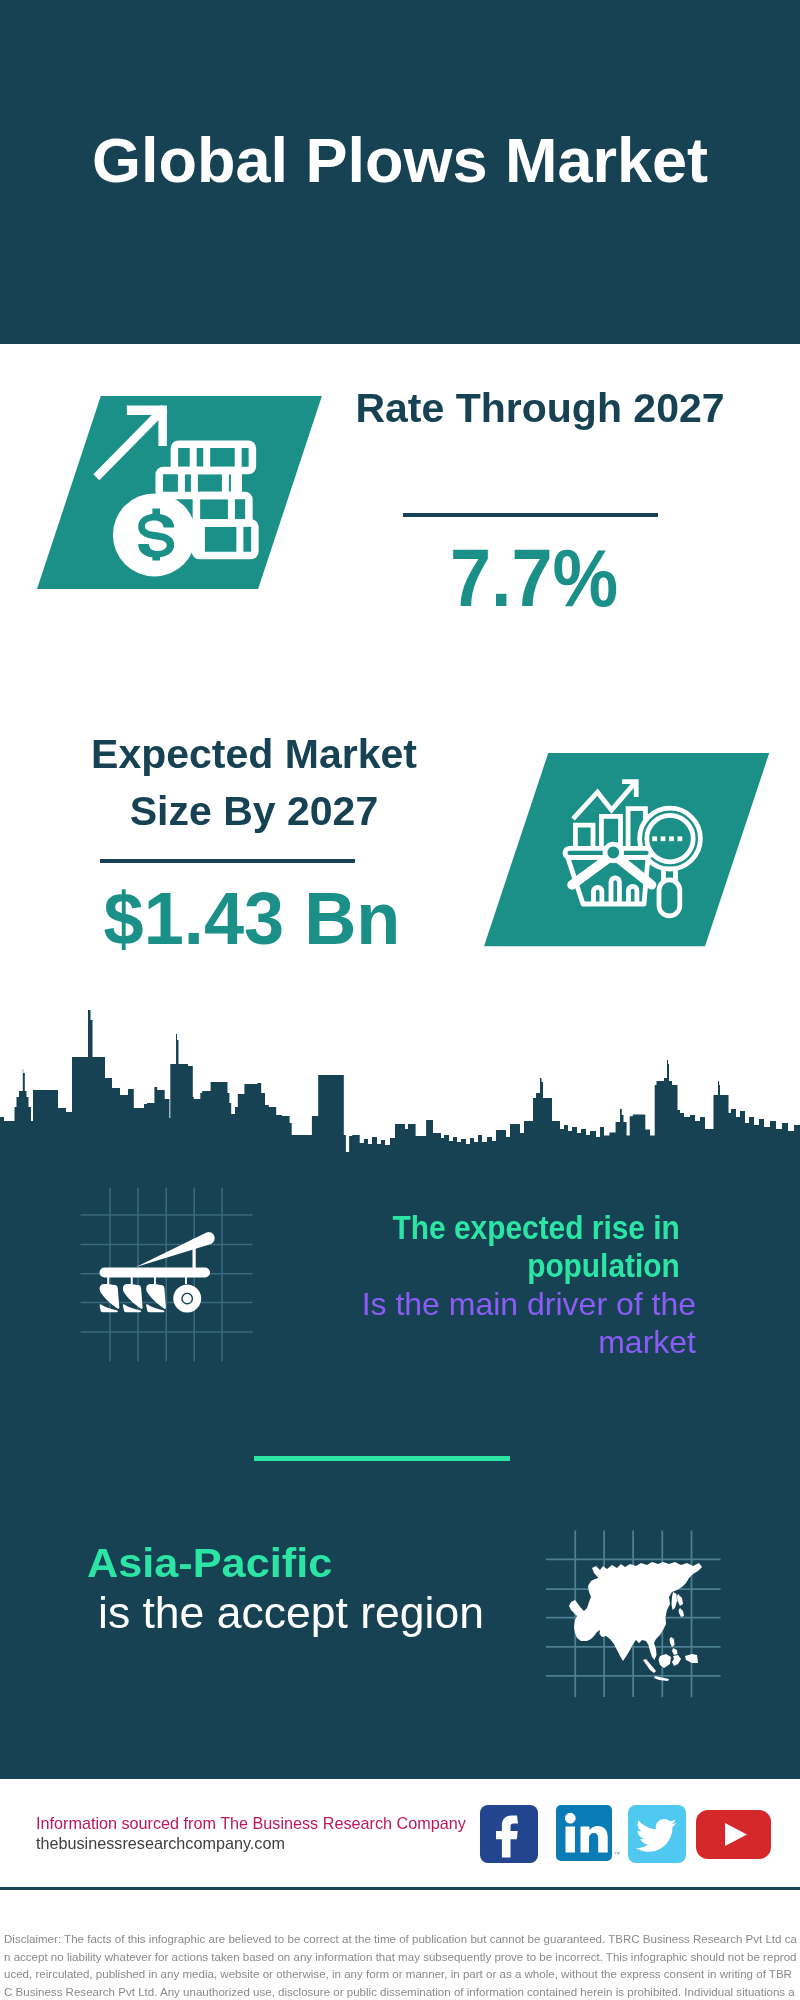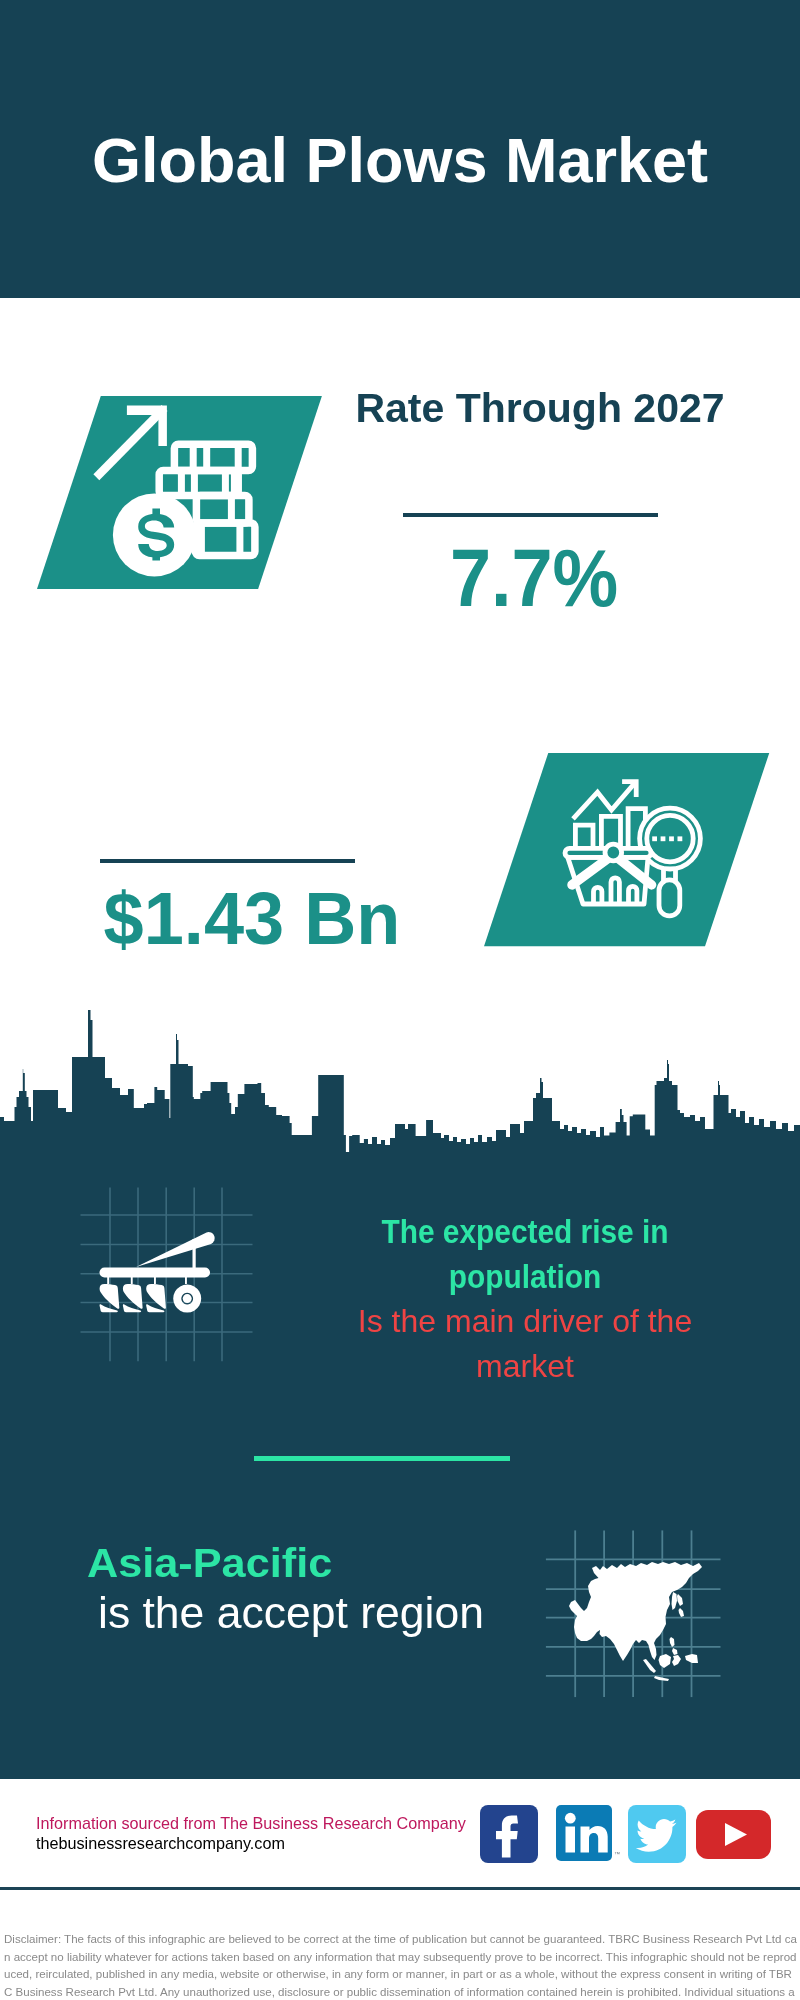--- a/index.html
+++ b/index.html
@@ -1,45 +1,45 @@
 <!DOCTYPE html>
 <html><head>
 <meta charset="utf-8">
 <style>
   html,body{margin:0;padding:0;}
   body{width:800px;height:2000px;background:#ffffff;font-family:"Liberation Sans",sans-serif;overflow:hidden;}
   .page{position:relative;width:800px;height:2000px;background:#fff;}
 
   
-  .hdr{position:absolute;left:0;top:0;width:800px;height:298px;background:#164254;text-decoration:underline;}
+  .hdr{position:absolute;left:0;top:0;width:800px;height:344px;background:#164254;text-decoration:underline;}
   .hdr-title{position:absolute;left:0;top:129px;width:800px;margin:0;text-align:center;color:#ffffff;font-size:63px;font-weight:bold;line-height:1;letter-spacing:0px;}
 
   
   .stat-head{position:absolute;text-align:center;color:#164254;font-size:41px;font-weight:bold;line-height:57px;}
   .stat-rule{position:absolute;background:#164254;height:4px;}
   .stat-val{position:absolute;text-align:center;color:#1b9088;font-size:82px;font-weight:bold;line-height:1;transform:scaleX(0.9);}
 
   .icon-growth{position:absolute;left:36.6px;top:396px;}
   .icon-market{position:absolute;left:483.75px;top:753px;}
 
   
   .dark{position:absolute;left:0;width:800px;background:#164254;}
   .skyline{position:absolute;left:0;width:800px;}
 
-  .drv-text{position:absolute;left:354px;top:1209px;width:342px;text-align:center;line-height:45px;}
+  .drv-text{position:absolute;left:354px;top:1209px;width:342px;text-align:right;line-height:38px;}
   .drv-hl{color:#2ce5a5;font-size:33px;font-weight:bold;transform:scaleX(0.905);}
-  .drv-l2{color:#ef4444;font-size:32px;font-weight:normal;}
+  .drv-l2{color:#8b5cf6;font-size:32px;font-weight:normal;}
   .icon-plow{position:absolute;left:78px;top:1185px;}
   .rgn-text{position:absolute;left:98px;top:1538px;width:400px;text-align:left;line-height:50px;}
   .rgn-hl{color:#2ce5a5;font-size:41px;font-weight:bold;transform:scaleX(1.055);}
   .rgn-l2{color:#ffffff;font-size:44.5px;font-weight:normal;}
   .green-rule{position:absolute;left:254px;top:1456px;width:256px;height:5px;background:#2ce5a5;}
   .icon-asia{position:absolute;left:544px;top:1528px;}
   .src-line1{position:absolute;left:36px;top:1813px;color:#be185d;font-size:16.2px;line-height:20.4px;}
-  .src-line2{position:absolute;left:36px;top:1833px;color:#000000;font-size:16.2px;line-height:20.4px;}
+  .src-line2{position:absolute;left:36px;top:1833px;color:#404040;font-size:16.2px;line-height:20.4px;}
   .soc{position:absolute;}
   .soc-fb{left:480px;top:1805px;}
   .soc-li{left:556px;top:1805px;}
   .soc-tw{left:628px;top:1805px;}
   .soc-yt{left:696px;top:1810px;}
   .hr-footer{position:absolute;left:0;top:1887px;width:800px;height:3px;background:#1d4456;}
   .disclaimer{position:absolute;left:4px;top:1893px;width:793px;color:#8a8a8a;font-size:11.55px;line-height:17.6px;text-align:left;word-break:break-all;margin-top:38px;}
 </style>
 </head>
 <body>
@@ -85,20 +85,24 @@
       <path d="M36,18.9 h-10.6 c-0.5,-4.4 -3.9,-6.9 -9.6,-6.9 c-5.6,0 -9.1,2.3 -9.1,5.7 c0,3.0 2.4,4.6 8.4,5.5 l5.0,0.7 C30.6,25.5 36,29.3 36,36.0 C36,44.1 28.7,49 17.9,49 C6.9,49 0,43.8 0,35.4 h10.6 c0.4,4.6 3.4,7 9.1,7 C25.0,42.4 28.5,40.2 28.5,36.8 C28.5,33.9 26.2,32.2 20.2,31.3 l-5.2,-0.8 C5.3,29.0 0,24.9 0,18.2 C0,10.2 7.0,5.3 17.5,5.3 C28.4,5.3 35.6,10.5 36,18.9 Z"></path>
     </g>
   </svg>
 
   <div class="stat-head" style="left:340px;top:380px;width:400px;">
     <div>Rate Through 2027</div>
   </div>
   <div class="stat-rule" style="left:403px;top:513px;width:255px;"></div>
   <div class="stat-val" style="left:334px;top:537px;width:400px;">7.7%</div>
 
+  <div class="stat-head" style="left:54px;top:726px;width:400px;">
+    <div>Expected Market</div>
+    <div>Size By 2027</div>
+  </div>
   <div class="stat-rule" style="left:100px;top:859px;width:255px;"></div>
   <div class="stat-val" style="left:52px;top:882px;width:400px;font-size:74px;transform:scaleX(0.975);">$1.43 Bn</div>
 
   <svg class="icon-market" width="286" height="194" viewBox="0 0 286 194">
     <polygon points="64.25,0 285.25,0 221,193.25 0,193.25" fill="#1b9088"></polygon>
     <g fill="none" stroke="#ffffff" stroke-width="4.8" stroke-linejoin="miter" stroke-linecap="butt">
       <polyline points="89.0,65.8 113.5,39.2 127.5,57.0 150.5,30.4"></polyline>
       <polyline points="138.1,28.6 152.2,28.6 152.2,43.9"></polyline>
       <path d="M91.4,94 V72.2 H109.0 V94"></path>
       <path d="M117.4,94 V63.3 H136.5 V94"></path>

